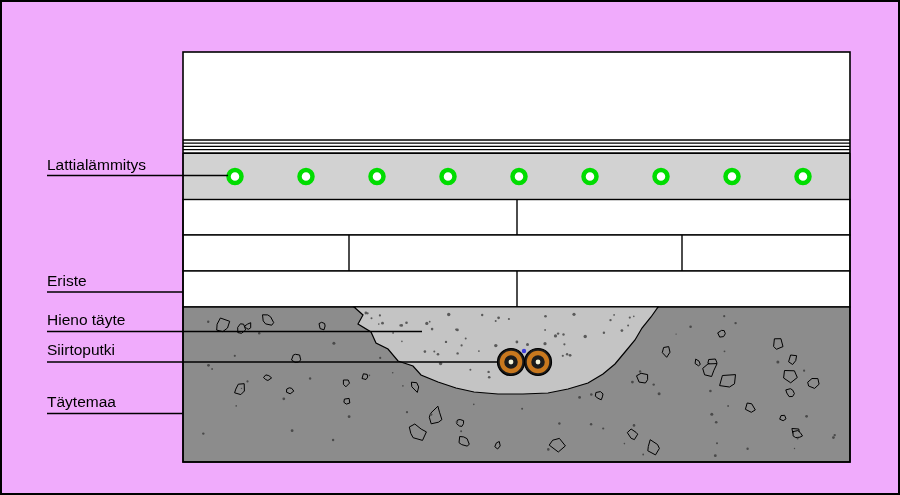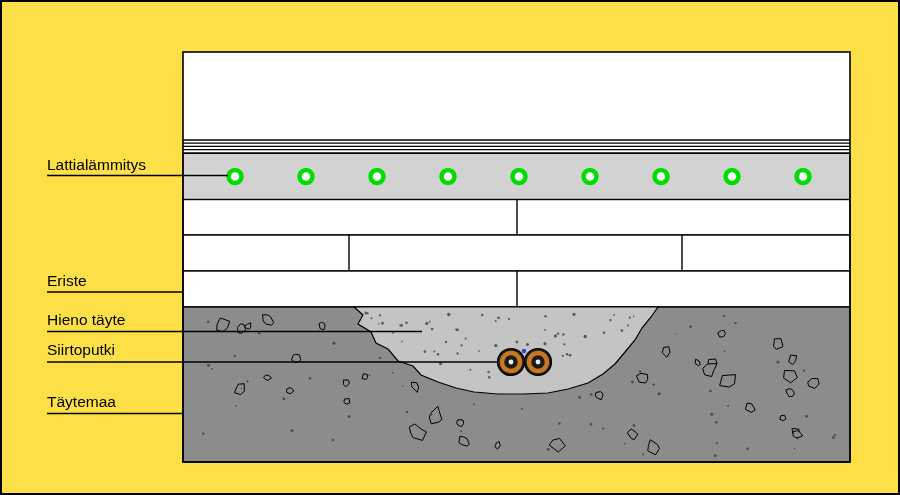--- a/index.html
+++ b/index.html
@@ -2,21 +2,21 @@
 <html><head>
 <meta charset="utf-8">
 <style>
   html, body { margin: 0; padding: 0; background: #ffffff; }
   .frame {
     position: relative;
     width: 900px;
     height: 495px;
     box-sizing: border-box;
     border: 2px solid #000;
-    background: #fde047;
+    background: #f0abfc;
     overflow: hidden;
   }
   svg text {
     font-family: "Liberation Sans", sans-serif;
     font-size: 15.5px;
     fill: #000;
   }
 </style>
 </head>
 <body>

